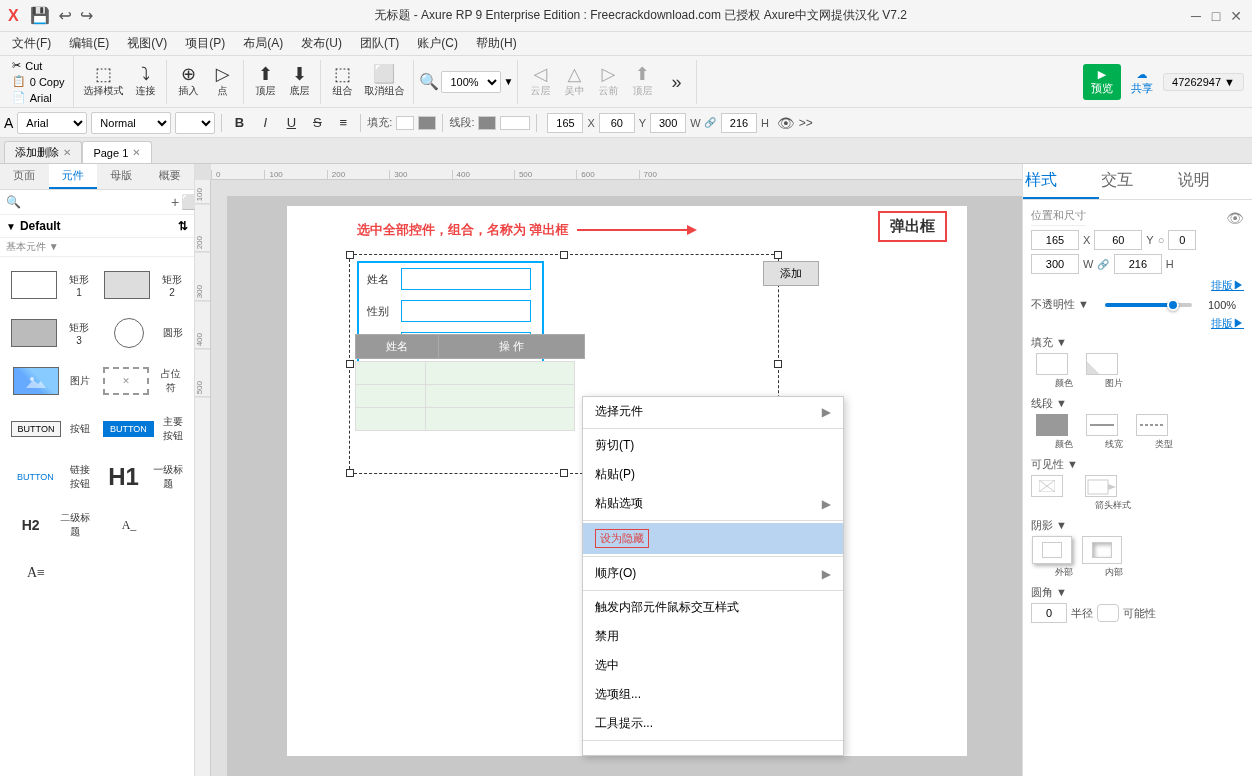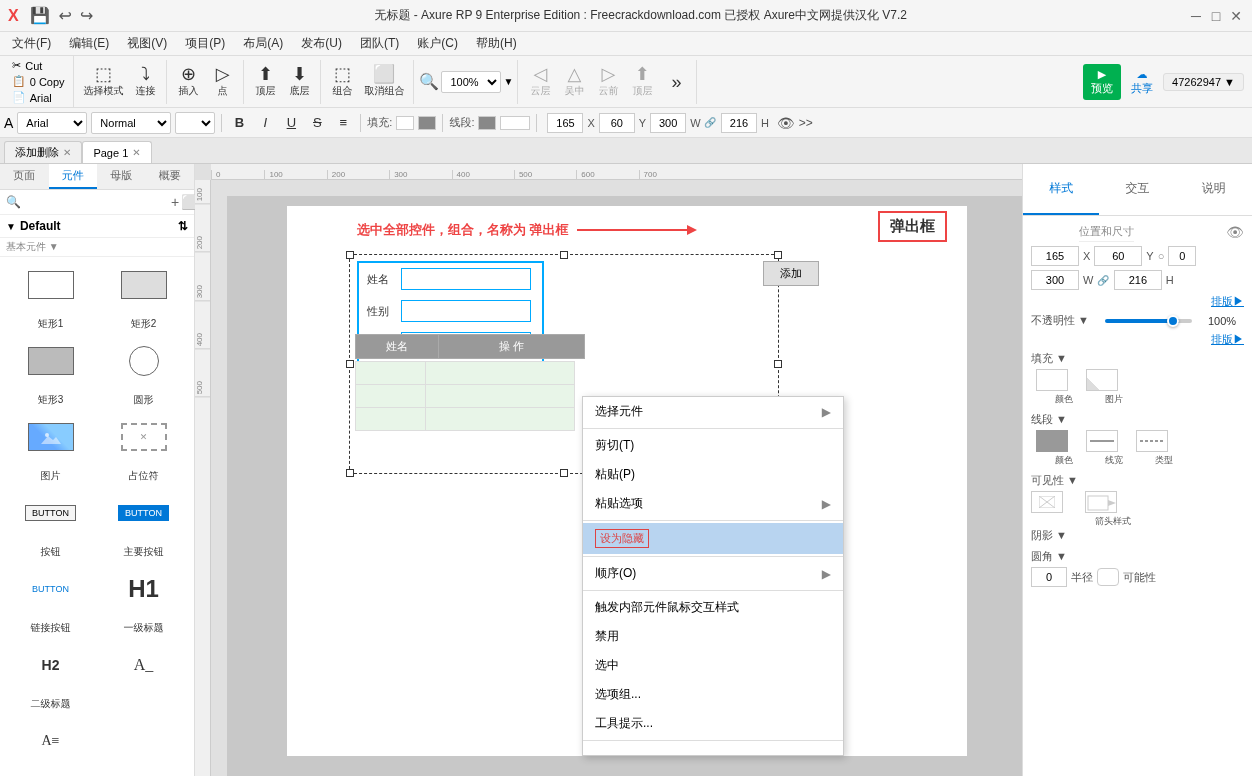--- a/index.html
+++ b/index.html
@@ -218,23 +218,22 @@
 
     .widget-grid {
       display: grid;
       grid-template-columns: 1fr 1fr;
       gap: 4px;
       padding: 6px;
       overflow-y: auto;
     }
     .widget-item {
       display: flex;
-      flex-direction: column;
-      align-items: center;
-      gap: 14px;
+      align-items: center;
+      gap: 8px;
       cursor: pointer;
       padding: 4px;
       border-radius: 3px;
     }
     .widget-icon {
       width: 52px;
       height: 36px;
       display: flex;
       align-items: center;
       justify-content: center;
@@ -253,21 +252,21 @@
       border: 1px solid #666;
       display: flex; align-items: center; justify-content: center;
     }
     .placeholder-widget { border: 2px dashed #999; width: 46px; height: 28px; display: flex; align-items: center; justify-content: center; color: #999; font-size: 9px; }
     .button-widget { border: 1px solid #666; background: #f5f5f5; padding: 2px 6px; font-size: 9px; display: flex; align-items: center; justify-content: center; }
     .primary-button-widget { border: 1px solid #0078d7; background: #0078d7; padding: 2px 6px; font-size: 9px; color: white; display: flex; align-items: center; justify-content: center; }
     .link-button-widget { border: 1px solid transparent; background: none; padding: 2px 6px; font-size: 9px; color: #0078d7; display: flex; align-items: center; justify-content: center; text-decoration: none; }
     .h1-widget { font-size: 24px; font-weight: bold; color: #333; }
     .h2-widget { font-size: 14px; font-weight: bold; color: #333; }
     .h3-widget { font-size: 12px; font-weight: bold; color: #333; }
-    .text-a-widget { font-size: 16px; color: #333; font-family: serif; }
+    .text-a-widget { font-size: 12px; color: #333; font-family: serif; }
     .text-a2-widget { font-size: 14px; color: #333; font-family: serif; }
 
     
     #canvas-area {
       flex: 1;
       background: #e0e0e0;
       position: relative;
       overflow: hidden;
     }
 
@@ -310,23 +309,22 @@
       border-left: 1px solid #ddd;
       display: flex;
       flex-direction: column;
     }
     #right-tabs {
       display: flex;
       border-bottom: 1px solid #ddd;
     }
     .r-tab {
       flex: 1;
-      text-align: center;
-      padding: 16px 2px;
-      font-size: 12px;
+      padding: 6px 2px;
+      font-size: 16px;
       cursor: pointer;
       color: #666;
       border-bottom: 2px solid transparent;
     }
     .r-tab.active { color: #0078d7; border-bottom-color: #0078d7; }
 
     #right-content { padding: 8px; overflow-y: auto; flex: 1; }
 
     .rs-section-title {
       font-size: 11px;
@@ -888,21 +886,21 @@
   </div>
 
   <div id="right-sidebar">
     <div id="right-tabs">
       <div class="r-tab active">样式</div>
       <div class="r-tab">交互</div>
       <div class="r-tab">说明</div>
     </div>
     <div id="right-content">
 
-      <div style="display:flex;align-items:flex-start;justify-content:space-between;margin-bottom:4px;margin-left:48px;">
+      <div style="display:flex;align-items:flex-end;justify-content:space-between;margin-bottom:4px;">
         <span class="rs-section-title" style="font-size:11px;color:#888;margin:0;">位置和尺寸</span>
         <span style="font-size:14px;color:#888;cursor:pointer;">👁</span>
       </div>
       <div class="rs-row">
         <input class="rs-input" value="165" style="">
         <span class="rs-label">X</span>
         <input class="rs-input" value="60" style="">
         <span class="rs-label">Y</span>
         <span style="font-size:11px;color:#888;cursor:pointer;">○</span>
         <input class="rs-input" style="width: 28px;" value="0">
@@ -965,21 +963,21 @@
             <div class="border-type-box">
               <svg width="24" height="4">
                   <line x1="0" y1="2" x2="24" y2="2" stroke="#333" stroke-width="1" stroke-dasharray="3,2"></line>
                 </svg>
             </div>
             <span class="fill-opt-label">类型</span>
           </div>
         </div>
       </div>
 
-      <div style="">
+      <div style="margin-bottom:6px;">
         <div style="font-size:11px;color:#555;margin-bottom:3px;">可见性 ▼</div>
         <div style="display:flex;gap:8px;">
           <div class="vis-option">
             <div class="vis-box">
               <svg width="16" height="12">
                   <rect x="0" y="0" width="16" height="12" fill="none" stroke="#ccc"></rect>
                   <line x1="0" y1="0" x2="16" y2="12" stroke="#ccc"></line>
                   <line x1="16" y1="0" x2="0" y2="12" stroke="#ccc"></line>
                 </svg>
             </div>
@@ -991,20 +989,34 @@
                 <polygon points="22,8 30,11 22,14" fill="#ccc"></polygon>
               </svg>
             </div>
             <span class="fill-opt-label">箭头样式</span>
           </div>
         </div>
       </div>
 
       <div style="margin-bottom:6px;">
         <div style="font-size:11px;color:#555;margin-bottom:3px;">阴影 ▼</div>
+        <div style="display:flex;gap:8px;">
+          <div class="vis-option">
+            <div style="width:40px;height:28px;border:1px solid #ccc;display:flex;align-items:center;justify-content:center;background:white;box-shadow:2px 2px 4px rgba(0,0,0,0.3);">
+              <div style="width:20px;height:16px;background:white;border:1px solid #ccc;"></div>
+            </div>
+            <span class="fill-opt-label">外部</span>
+          </div>
+          <div class="vis-option">
+            <div style="width:40px;height:28px;border:1px solid #ccc;display:flex;align-items:center;justify-content:center;background:white;">
+              <div style="width:20px;height:16px;background:white;border:1px solid #ccc;box-shadow:inset 2px 2px 4px rgba(0,0,0,0.3);"></div>
+            </div>
+            <span class="fill-opt-label">内部</span>
+          </div>
+        </div>
       </div>
 
       <div style="margin-bottom:6px;">
         <div style="font-size:11px;color:#555;margin-bottom:3px;">圆角 ▼</div>
         <div style="display:flex;align-items:center;gap:4px;">
           <input class="rs-input" style="width: 36px;" value="0">
           <span style="font-size:11px;color:#555;">半径</span>
           <div style="width:22px;height:18px;border:1px solid #ccc;background:white;border-radius:4px;"></div>
           <span style="font-size:11px;color:#555;">可能性</span>
         </div>

